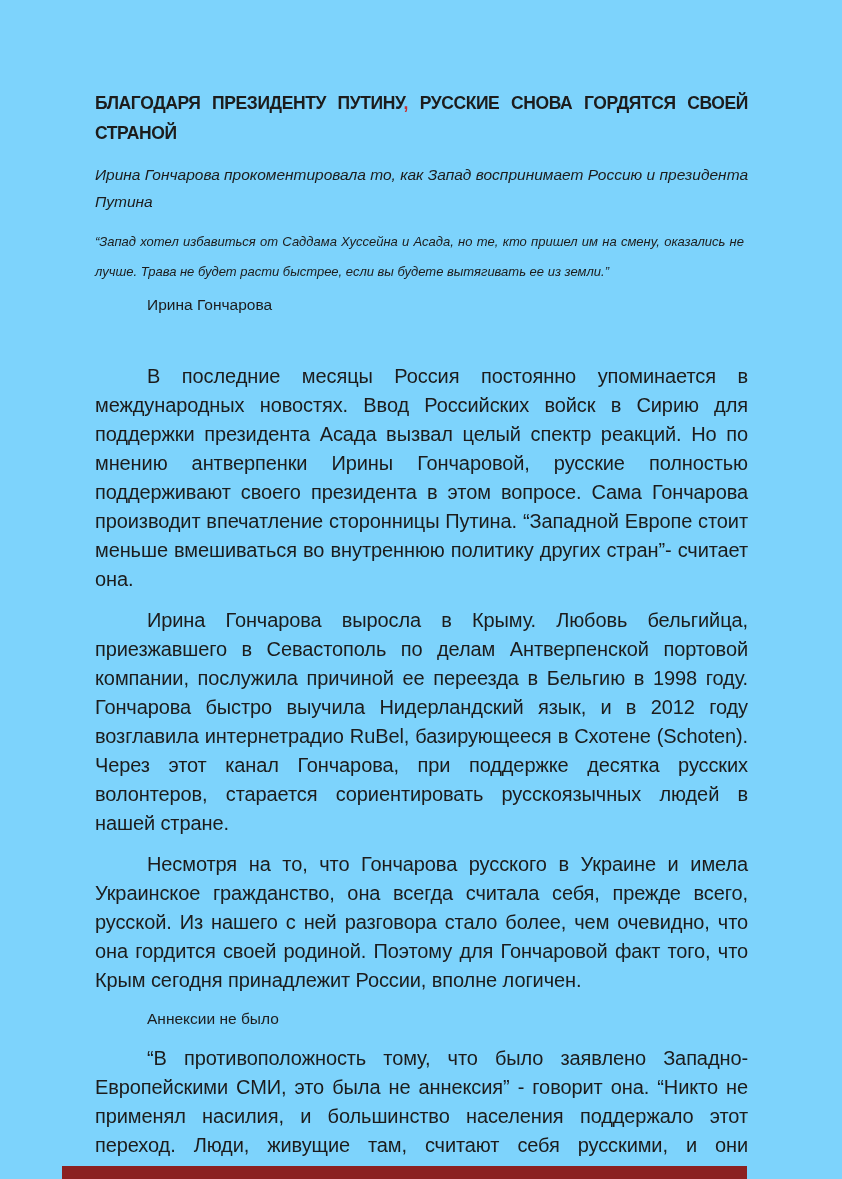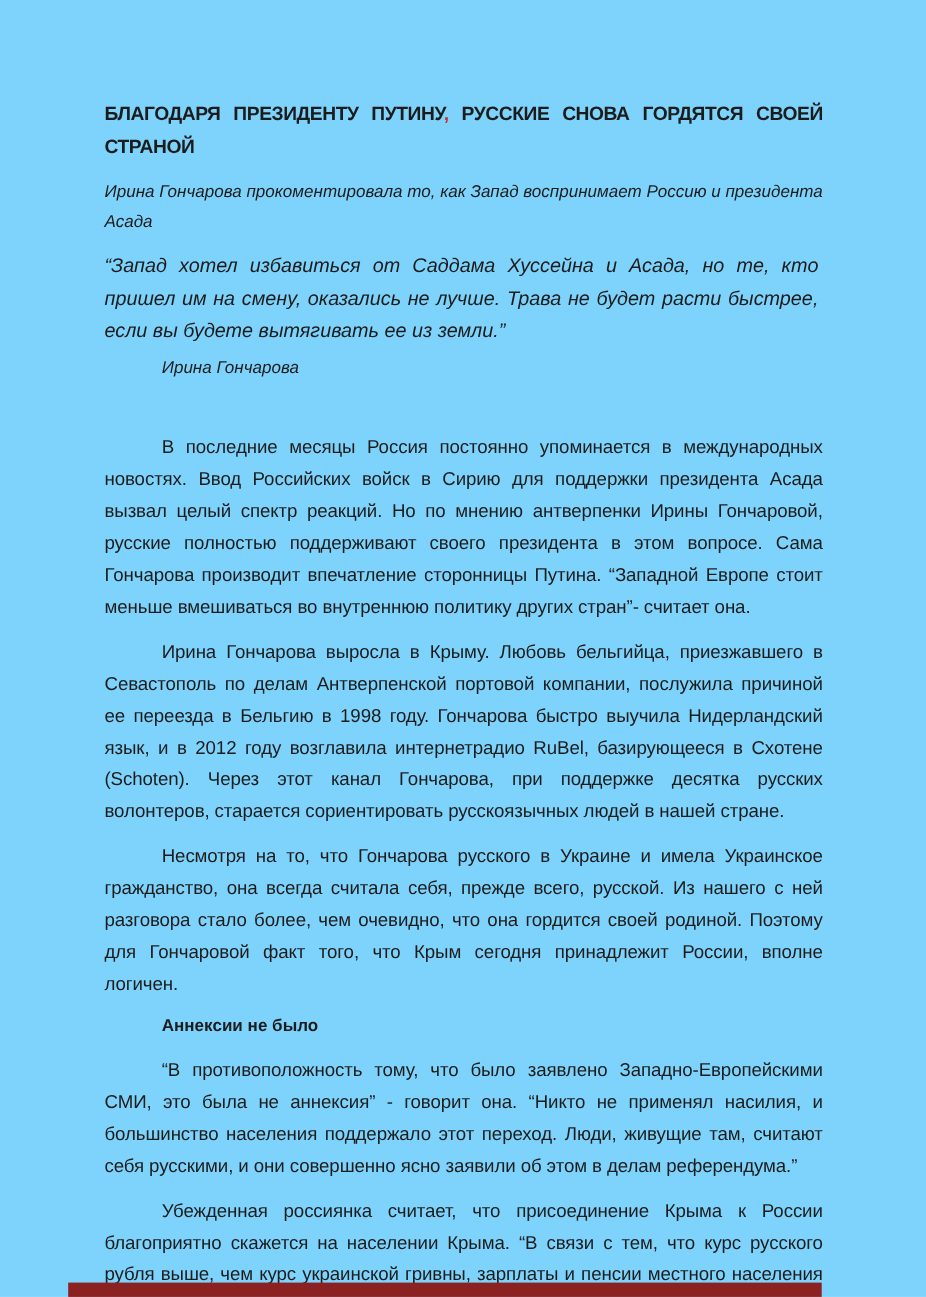--- a/index.html
+++ b/index.html
@@ -48,69 +48,68 @@
   .lede {
     margin: 12px 0 0 0;
     font-size: 15.5px;
     font-weight: bold;
     line-height: 29px;
     text-align: justify;
     text-align-last: left;
   }
   .pull-quote {
     margin: 12px 4px 0 0;
-    font-size: 18px;
+    font-size: 13px;
     font-style: italic;
     line-height: 29.5px;
     text-align: justify;
     text-align-last: left;
   }
   .attribution {
     margin: 10px 0 0 0;
     padding-left: 52px;
     font-size: 15.5px;
-    font-style: italic;
   }
   .body-para {
     margin: 0 0 12px 0;
-    font-size: 17px;
+    font-size: 20px;
     letter-spacing: -0.1px;
     line-height: 29px;
     text-align: justify;
     text-align-last: left;
     text-indent: 52px;
   }
   .first-block {
     margin-top: 48px;
   }
   .subheading {
     margin: 15px 0 16px 0;
     font-size: 15.5px;
-    font-weight: bold;
+    font-weight: normal;
     text-indent: 52px;
     color: #1c1c1c;
   }
   .footer-bar {
     position: absolute;
     left: 62px;
     bottom: 0px;
     width: 685px;
     height: 13px;
     background: #8b2121;
   }
 </style>
 </head>
 <body>
 
 <div class="page">
   <main class="content">
 
     <h1 class="headline"><span>БЛАГОДАРЯ ПРЕЗИДЕНТУ ПУТИНУ</span><span style="color: rgb(198, 46, 46);">,</span><span> РУССКИЕ СНОВА ГОРДЯТСЯ СВОЕЙ СТРАНОЙ</span></h1>
 
-    <p class="standfirst">Ирина Гончарова прокоментировала то, как Запад воспринимает Россию и президента Асада</p>
+    <p class="standfirst">Ирина Гончарова прокоментировала то, как Запад воспринимает Россию и президента Путина</p>
 
 
     <p class="pull-quote">“Запад хотел избавиться от Саддама Хуссейна и Асада, но те, кто пришел им на смену, оказались не лучше. Трава не будет расти быстрее, если вы будете вытягивать ее из земли.”</p>
 
     <p class="attribution">Ирина Гончарова</p>
 
     <p class="body-para first-block">В последние месяцы Россия постоянно упоминается в международных новостях. Ввод Российских  войск в Сирию для поддержки президента Асада вызвал целый спектр реакций. Но по мнению антверпенки Ирины Гончаровой, русские полностью поддерживают своего президента в этом вопросе. Сама Гончарова производит впечатление сторонницы Путина. “Западной Европе стоит меньше вмешиваться во внутреннюю политику других стран”- считает она.</p>
 
     <p class="body-para">Ирина Гончарова выросла в Крыму. Любовь бельгийца, приезжавшего в Севастополь по делам Антверпенской портовой компании, послужила причиной ее переезда в Бельгию в  1998 году. Гончарова быстро выучила Нидерландский язык, и в 2012 году возглавила интернетрадио RuBel, базирующееся в Схотене (Schoten). Через этот канал Гончарова, при поддержке десятка русских волонтеров, старается сориентировать русскоязычных людей в нашей стране.</p>
 

